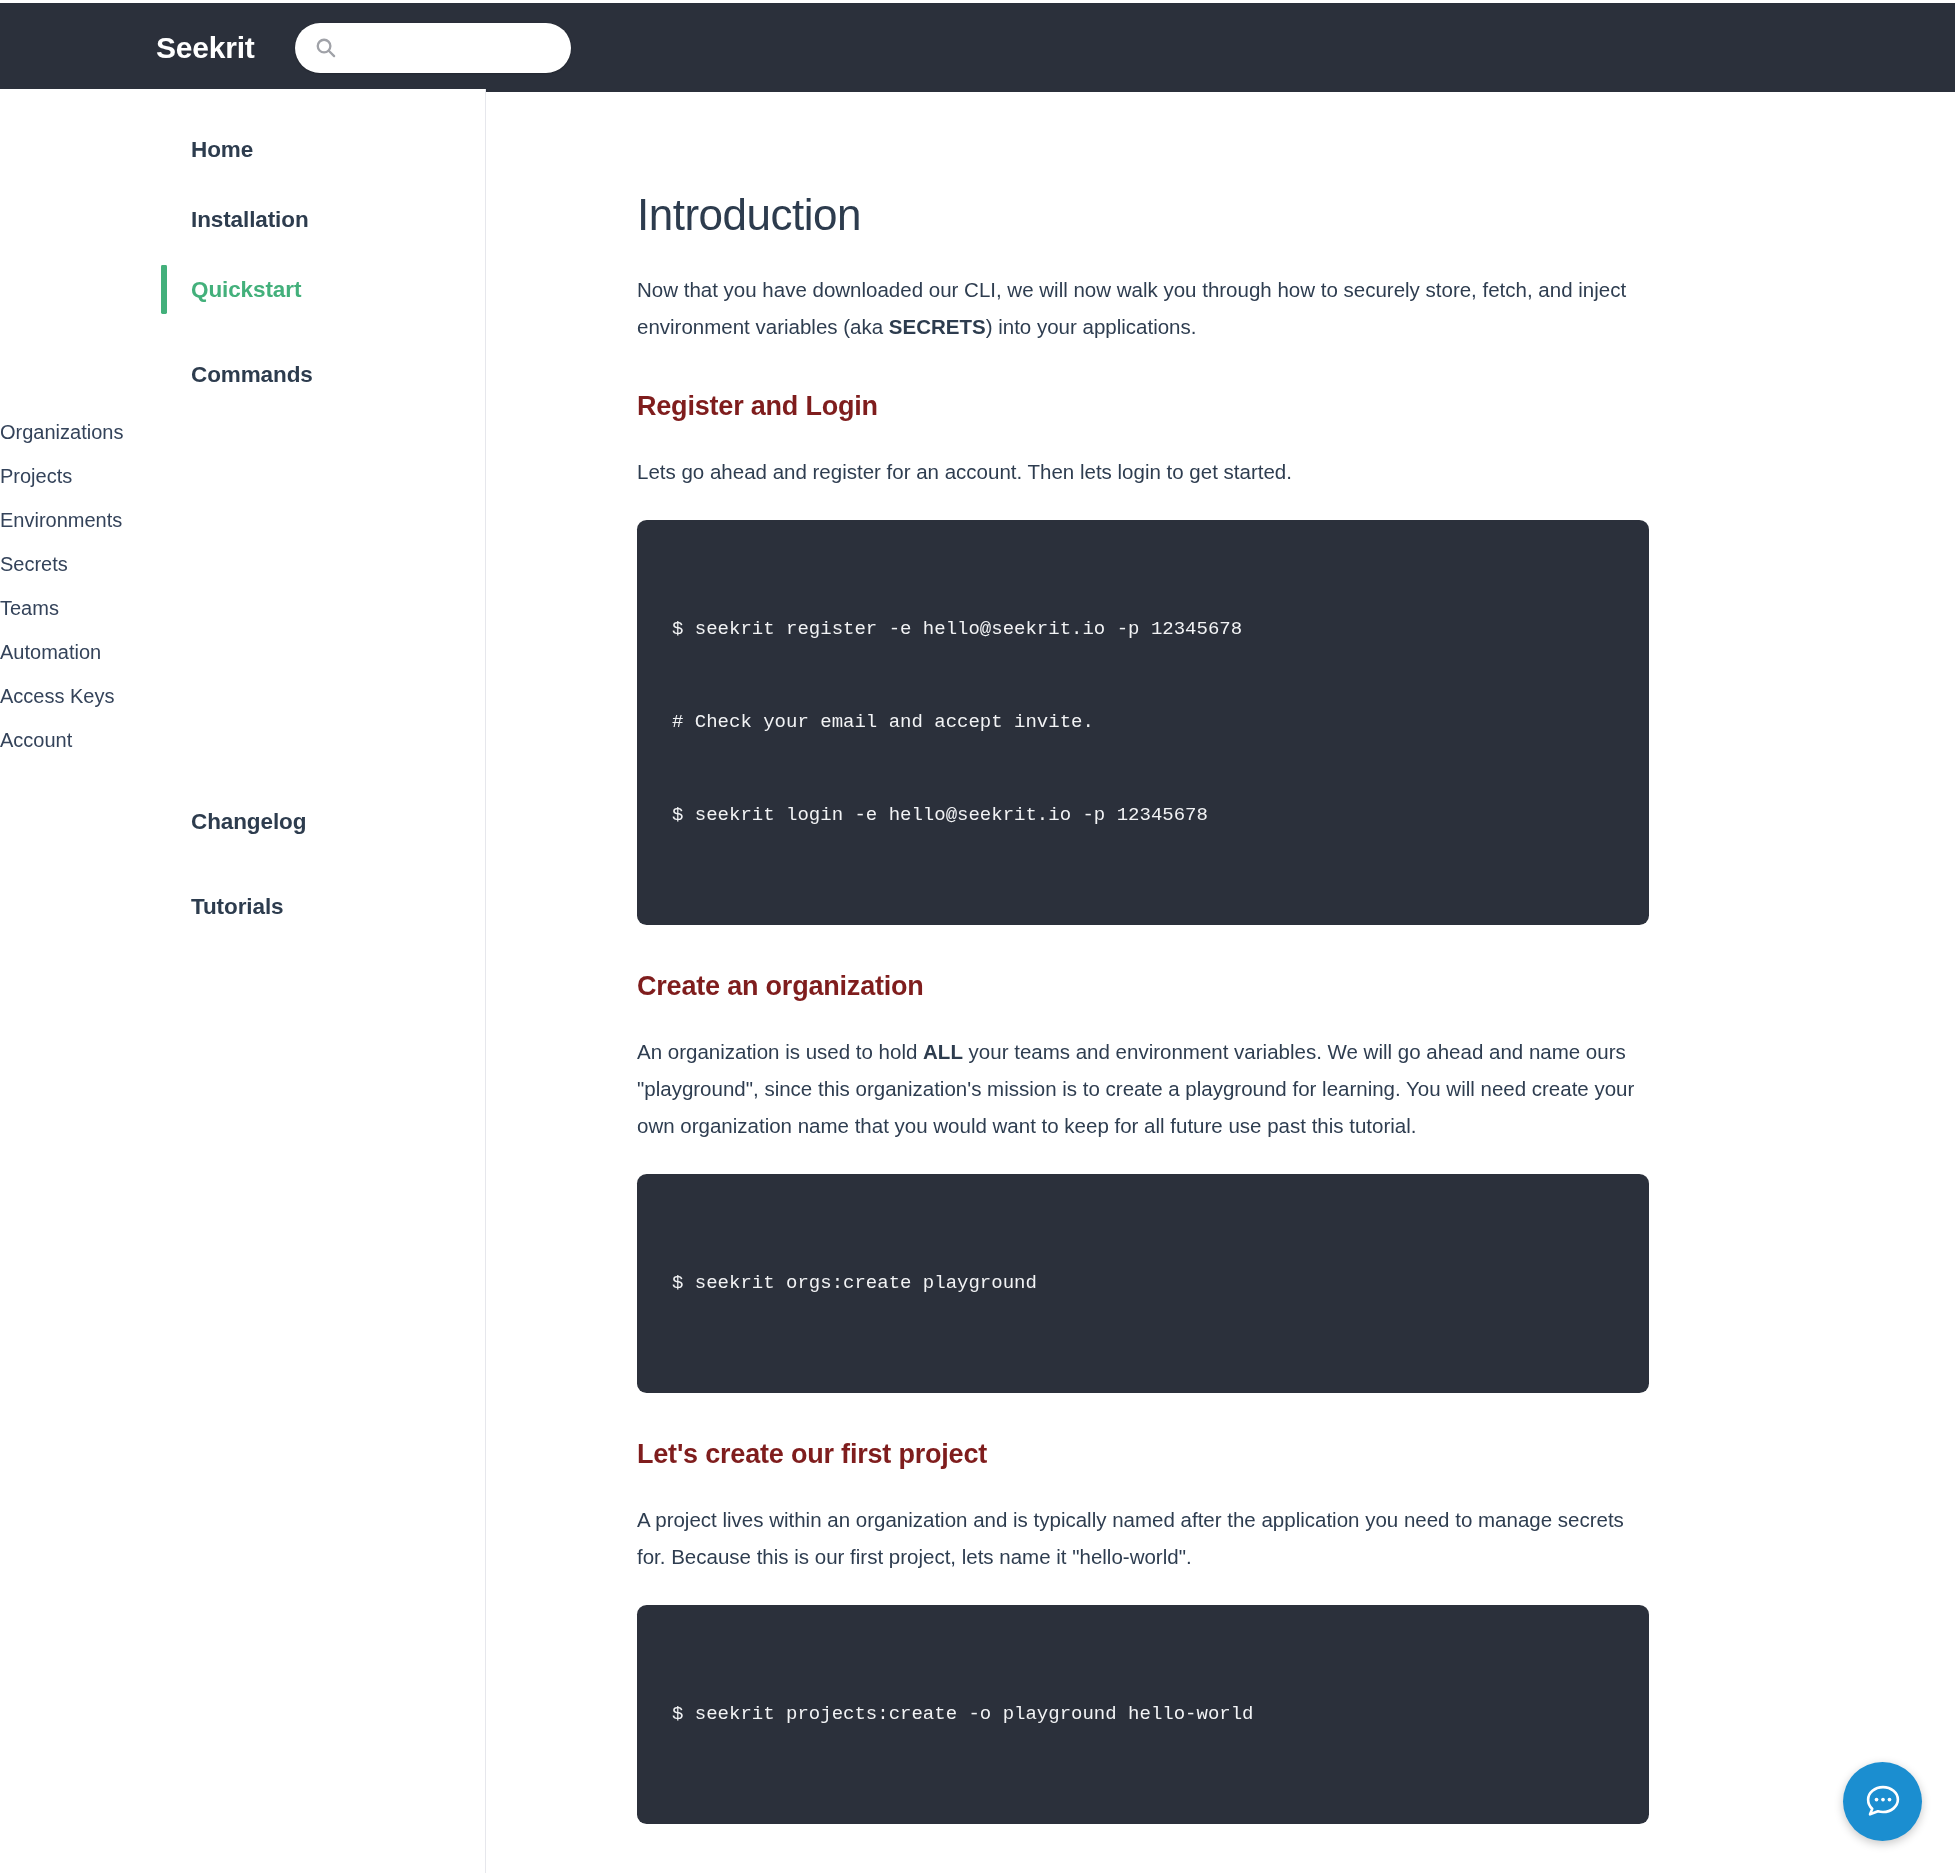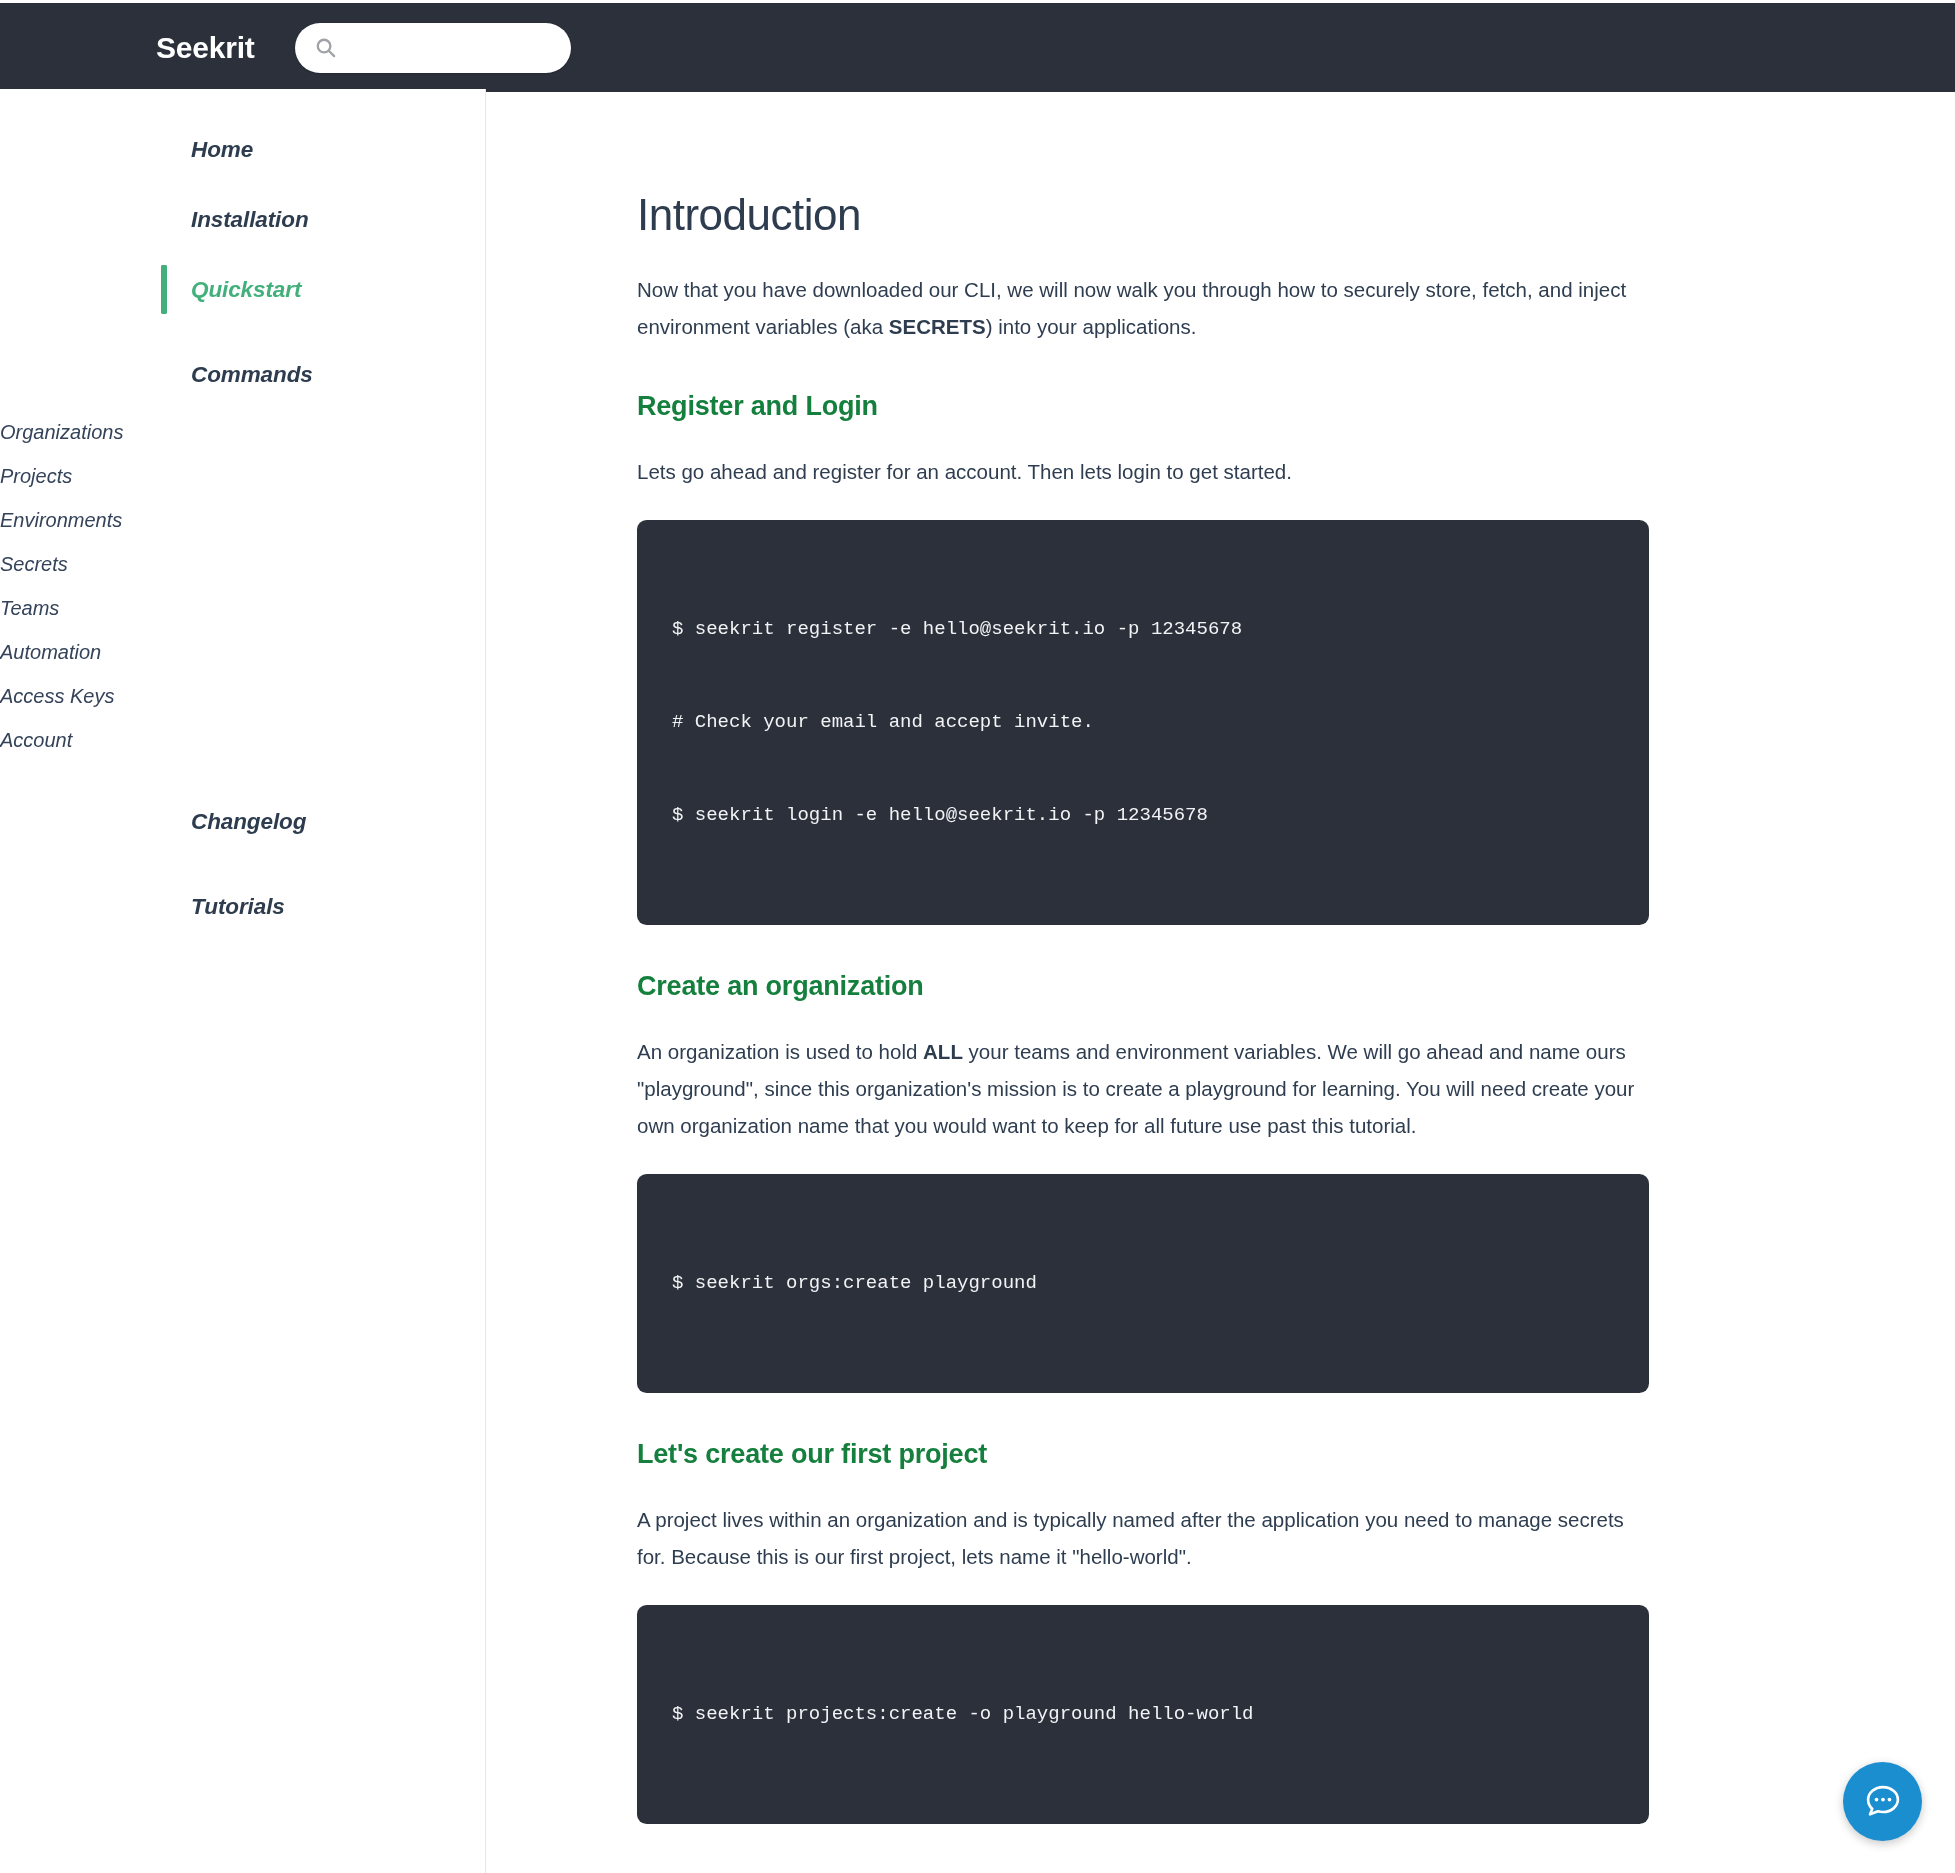--- a/index.html
+++ b/index.html
@@ -43,21 +43,20 @@
   
   .page{
     position:absolute; left:0; top:89px;
     width:1955px; height:1785px;
   }
   .sidebar{
     position:absolute; left:0; top:0; width:486px; height:1785px;
     border-right:1.4px solid #e6e7ec;
     background:#ffffff;
     padding-top:26px;
-    font-style:italic;
   }
   .nav-top{
     position:relative;
     padding:0 0 0 191px;
     height:70px;
     display:flex; align-items:center;
     font-size:22.5px; font-weight:700; color:#2d3c4e;
     letter-spacing:-0.1px;
   }
   .nav-top.active{ color:#43b07b; }
@@ -85,21 +84,21 @@
     font-size:44px; font-weight:400; color:#2d3c4e;
     letter-spacing:-0.5px;
     margin-top:101px;
   }
   p.body{
     font-size:20.5px; line-height:37px; color:#2e3d50;
     margin-top:31px; max-width:1010px;
   }
   p.body.wide{ max-width:1037px; }
   h2.sec{
-    font-size:27px; font-weight:700; color:#15803d;
+    font-size:27px; font-weight:700; color:#7f1d1d;
     letter-spacing:-0.2px;
     margin-top:46px;
   }
   .code{
     margin-top:30px;
     width:1012px;
     background:#2b303b;
     border-radius:9.6px;
     padding:32px 35px;
     font-family:"Liberation Mono", monospace;

